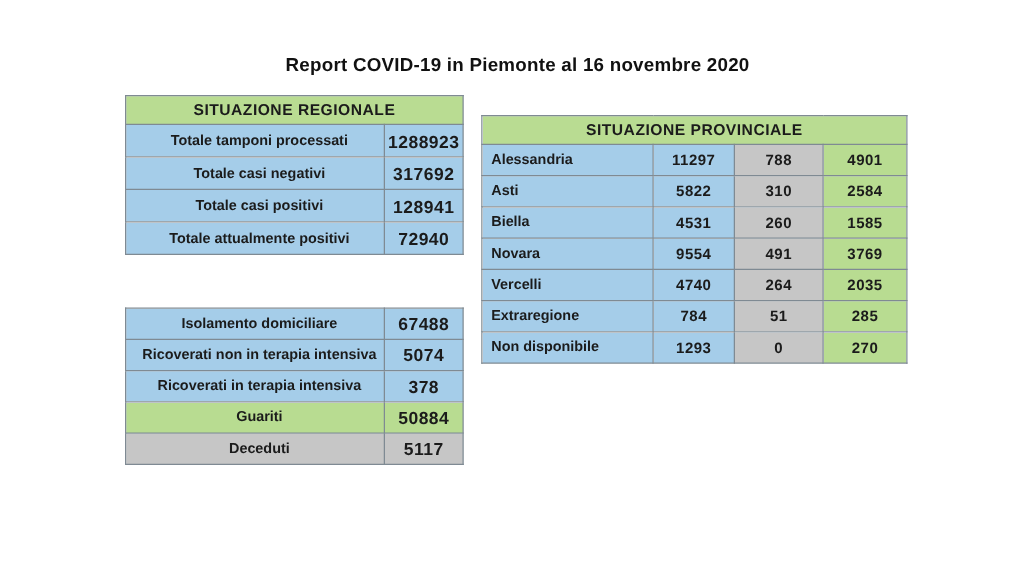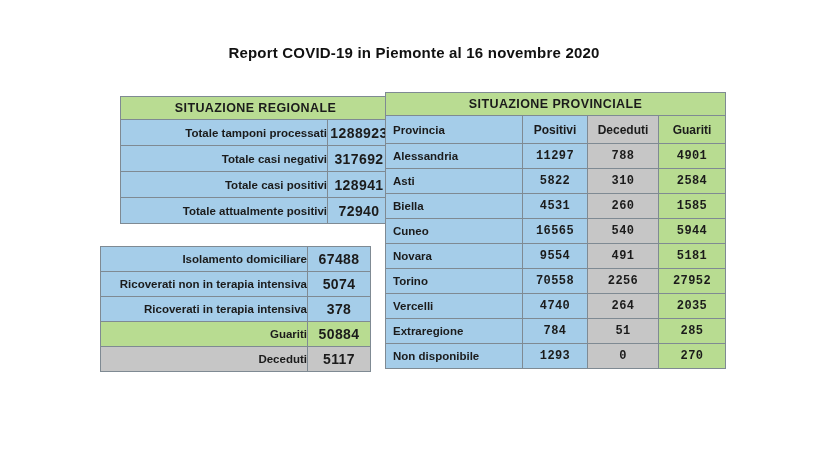--- a/index.html
+++ b/index.html
@@ -26,32 +26,32 @@
 
   .band {
     background:#b9dc92; height:22px;
     font-size:12.5px; letter-spacing:0.4px; text-align:center;
   }
 
   .blue  { background:#a5cde9; }
   .green { background:#b8dc91; }
   .gray  { background:#c6c6c6; }
 
-  .label { text-align:right; padding-left:7px; font-size:11.5px; }
+  .label { text-align:center; padding-left:7px; font-size:11.5px; }
   .value { text-align:center; font-size:14px; letter-spacing:0.4px; }
 
-  .tbl-regional    { position:absolute; left:100px; top:96px;  width:270px;margin-left:20px; }
+  .tbl-regional    { position:absolute; left:100px; top:76px;  width:270px; }
   .tbl-regional td { height:25px; }
   .tbl-regional2    { position:absolute; left:100px; top:246px; width:270px; }
   .tbl-regional2 td { height:24px; }
 
   .tbl-provincial { position:absolute; left:385px; top:92px; width:340px;border-radius:26px; }
   .tbl-provincial td { height:24px; }
   .tbl-provincial td.colhead { height:27px; font-size:12px; }
-  .tbl-provincial td.num { text-align:center; font-size:12px; letter-spacing:0.4px;font-family:Liberation Mono, monospace; }
+  .tbl-provincial td.num { text-align:center; font-size:12px; letter-spacing:0.4px; }
   .tbl-provincial td.pname { text-align:left; padding-left:7px; font-size:11.5px; }
   .tbl-provincial td.chead-c { text-align:center; }
 </style>
 </head>
 <body>
 
 <div class="page">
 
   <div class="title">Report COVID-19 in Piemonte al 16 novembre 2020</div>
 
@@ -117,60 +117,42 @@
       <col style="width:137px">
         <col style="width:65px">
         <col style="width:71px">
         <col style="width:67px">
     </colgroup>
     <tbody>
         <tr>
       <th class="band" colspan="4">SITUAZIONE PROVINCIALE</th>
     </tr>
     <tr>
-      <td class="colhead pname blue">Provincia</td>
-      <td class="colhead chead-c blue">Positivi</td>
-      <td class="colhead chead-c gray">Deceduti</td>
-      <td class="colhead chead-c green">Guariti</td>
-    </tr>
-    <tr>
       <td class="pname blue">Alessandria</td>
       <td class="num blue">11297</td>
       <td class="num gray">788</td>
       <td class="num green">4901</td>
     </tr>
     <tr>
       <td class="pname blue">Asti</td>
       <td class="num blue">5822</td>
       <td class="num gray">310</td>
       <td class="num green">2584</td>
     </tr>
     <tr>
       <td class="pname blue">Biella</td>
       <td class="num blue">4531</td>
       <td class="num gray">260</td>
       <td class="num green">1585</td>
     </tr>
     <tr>
-      <td class="pname blue">Cuneo</td>
-      <td class="num blue">16565</td>
-      <td class="num gray">540</td>
-      <td class="num green">5944</td>
-    </tr>
-    <tr>
       <td class="pname blue">Novara</td>
       <td class="num blue">9554</td>
       <td class="num gray">491</td>
-      <td class="num green">5181</td>
-    </tr>
-    <tr>
-      <td class="pname blue">Torino</td>
-      <td class="num blue">70558</td>
-      <td class="num gray">2256</td>
-      <td class="num green">27952</td>
+      <td class="num green">3769</td>
     </tr>
     <tr>
       <td class="pname blue">Vercelli</td>
       <td class="num blue">4740</td>
       <td class="num gray">264</td>
       <td class="num green">2035</td>
     </tr>
     <tr>
       <td class="pname blue">Extraregione</td>
       <td class="num blue">784</td>

